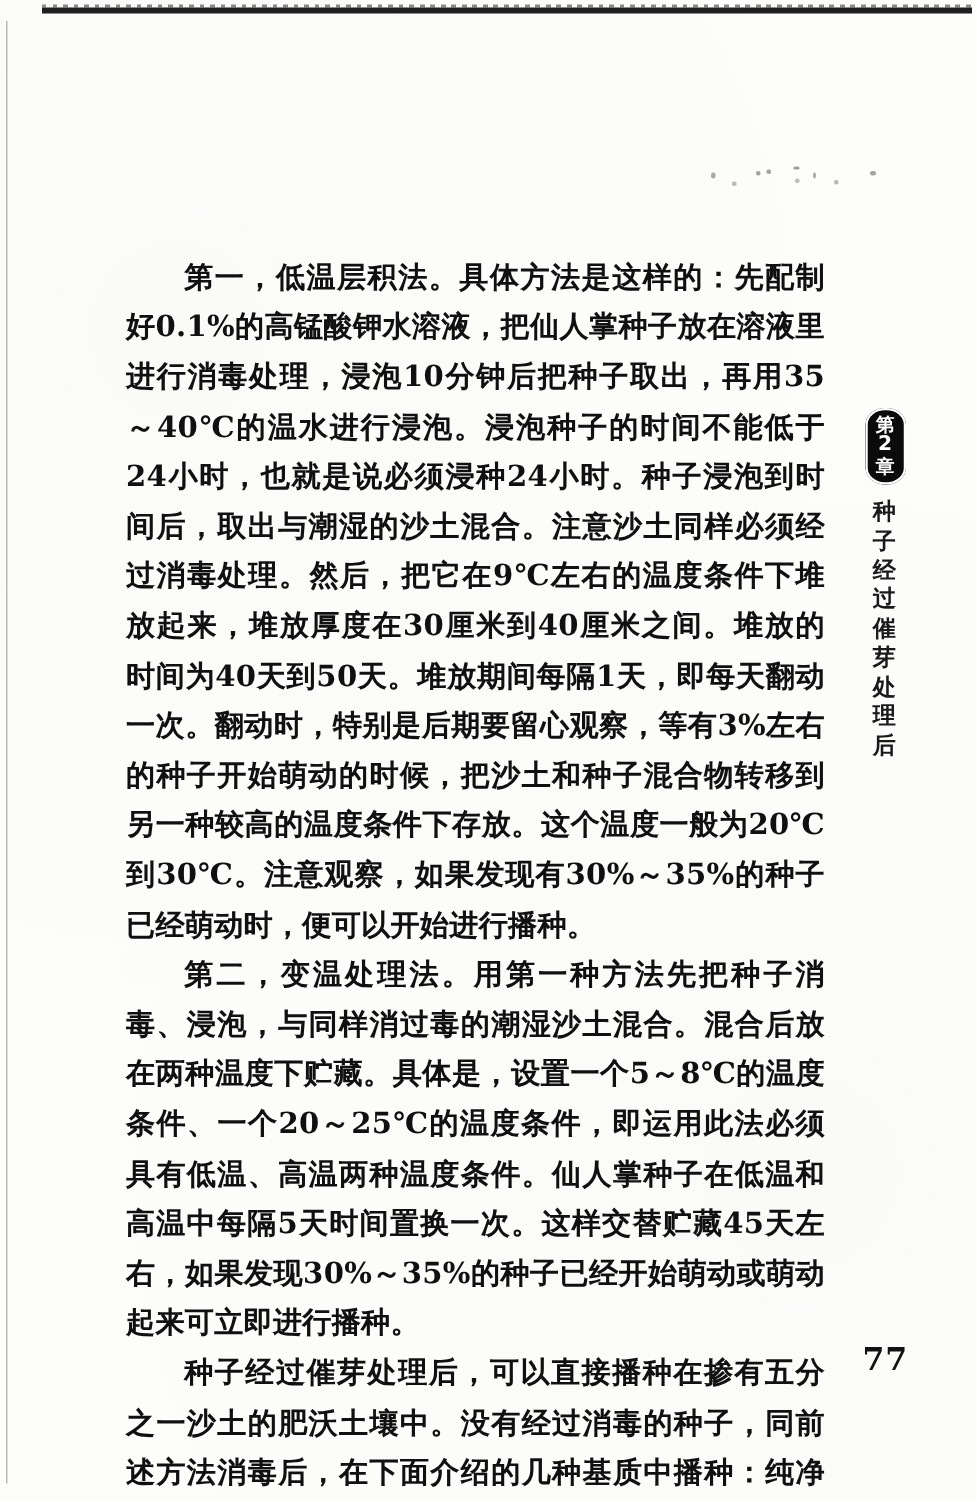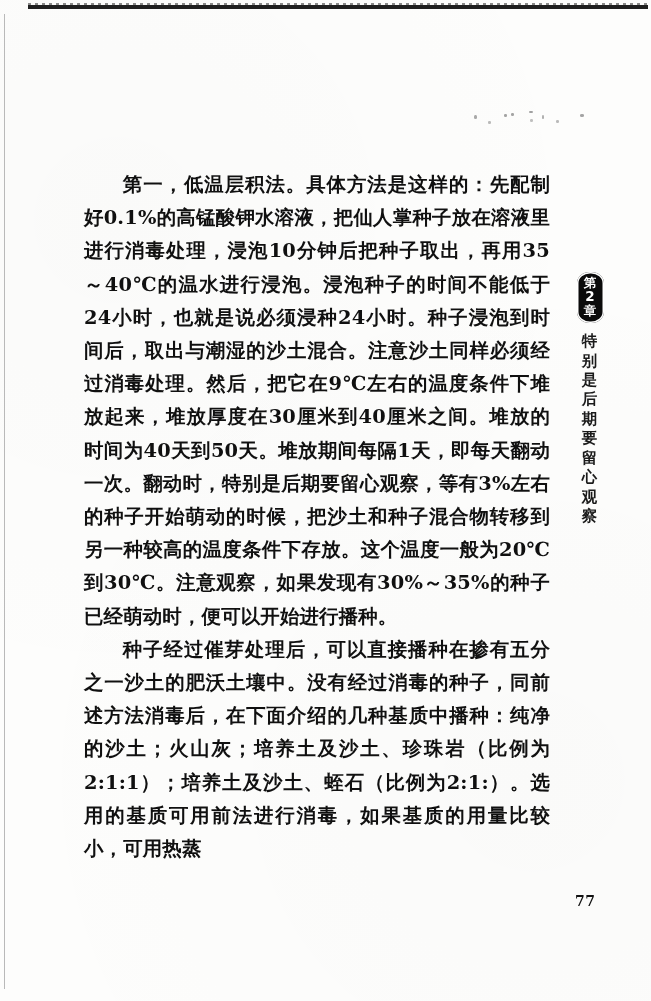--- a/index.html
+++ b/index.html
@@ -158,21 +158,21 @@
     font-weight: 600;
     letter-spacing: 1px;
     word-break: break-all;
     font-family: "DejaVu Serif", "Liberation Serif", serif;
   }
   
   .folio {
     position: absolute;
     left: 575px;
     top: 893px;
-    font-size: 14px;
+    font-size: 21px;
     color: #111111;
     font-weight: 600;
     letter-spacing: .5px;
     font-family: "DejaVu Serif", "Liberation Serif", serif;
   }
 </style>
 </head>
 <body>
 
 <div id="page">
@@ -190,29 +190,30 @@
     <div class="speck" style="left:59px; top:3px;  width:4px; height:2px; opacity:.85;"></div>
     <div class="speck" style="left:60px; top:11px; width:3px; height:3px; opacity:.55;"></div>
     <div class="speck" style="left:72px; top:7px;  width:2px; height:4px; opacity:.7;"></div>
     <div class="speck" style="left:86px; top:12px; width:3px; height:3px; opacity:.6;"></div>
     <div class="speck" style="left:110px;top:6px;  width:4px; height:3px; opacity:.8;"></div>
   </div>
 
   <div class="text-column">
     <p class="para">第一，低温层积法。具体方法是这样的：先配制好0.1%的高锰酸钾水溶液，把仙人掌种子放在溶液里进行消毒处理，浸泡10分钟后把种子取出，再用35～40℃的温水进行浸泡。浸泡种子的时间不能低于24小时，也就是说必须浸种24小时。种子浸泡到时间后，取出与潮湿的沙土混合。注意沙土同样必须经过消毒处理。然后，把它在9℃左右的温度条件下堆放起来，堆放厚度在30厘米到40厘米之间。堆放的时间为40天到50天。堆放期间每隔1天，即每天翻动一次。翻动时，特别是后期要留心观察，等有3%左右的种子开始萌动的时候，把沙土和种子混合物转移到另一种较高的温度条件下存放。这个温度一般为20℃到30℃。注意观察，如果发现有30%～35%的种子已经萌动时，便可以开始进行播种。</p>
 
+    <p class="para">第二，变温处理法。用第一种方法先把种子消毒、浸泡，与同样消过毒的潮湿沙土混合。混合后放在两种温度下贮藏。具体是，设置一个5～8℃的温度条件、一个20～25℃的温度条件，即运用此法必须具有低温、高温两种温度条件。仙人掌种子在低温和高温中每隔5天时间置换一次。这样交替贮藏45天左右，如果发现30%～35%的种子已经开始萌动或萌动起来可立即进行播种。</p>
 
 
     <p class="para">种子经过催芽处理后，可以直接播种在掺有五分之一沙土的肥沃土壤中。没有经过消毒的种子，同前述方法消毒后，在下面介绍的几种基质中播种：纯净的沙土；火山灰；培养土及沙土、珍珠岩（比例为2:1:1）；培养土及沙土、蛭石（比例为2:1:）。选用的基质可用前法进行消毒，如果基质的用量比较小，可用热蒸</p>
   </div>
 
   <div class="side-tab">
     <div class="chapter-badge">
       <span>第</span>
       <span class="num">2</span>
       <span>章</span>
     </div>
-    <div class="chapter-title-vert">特别是后期要留心观察</div>
+    <div class="chapter-title-vert">种子经过催芽处理后</div>
   </div>
 
   <div class="folio">77</div>
 
 </div>
 
 </body></html>

